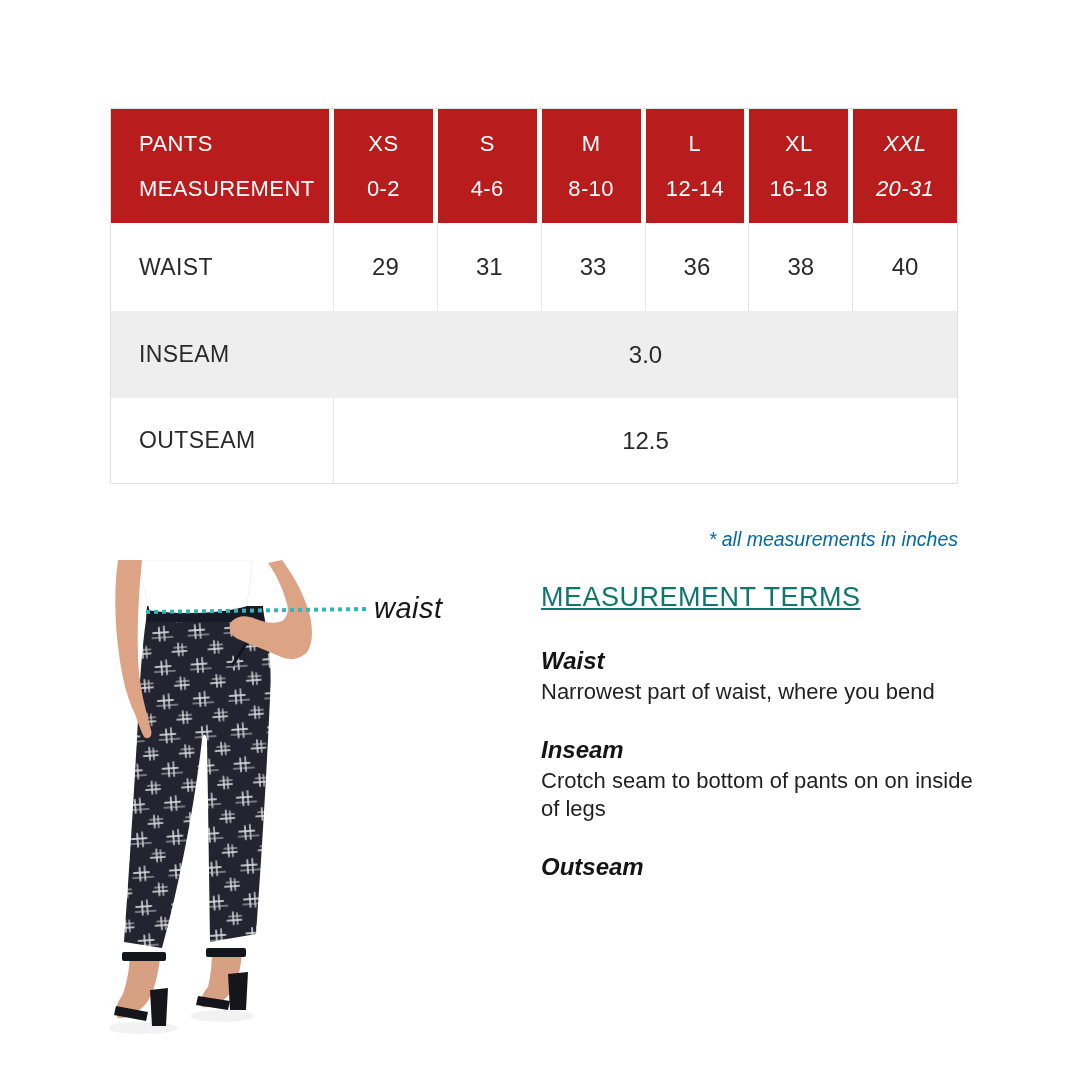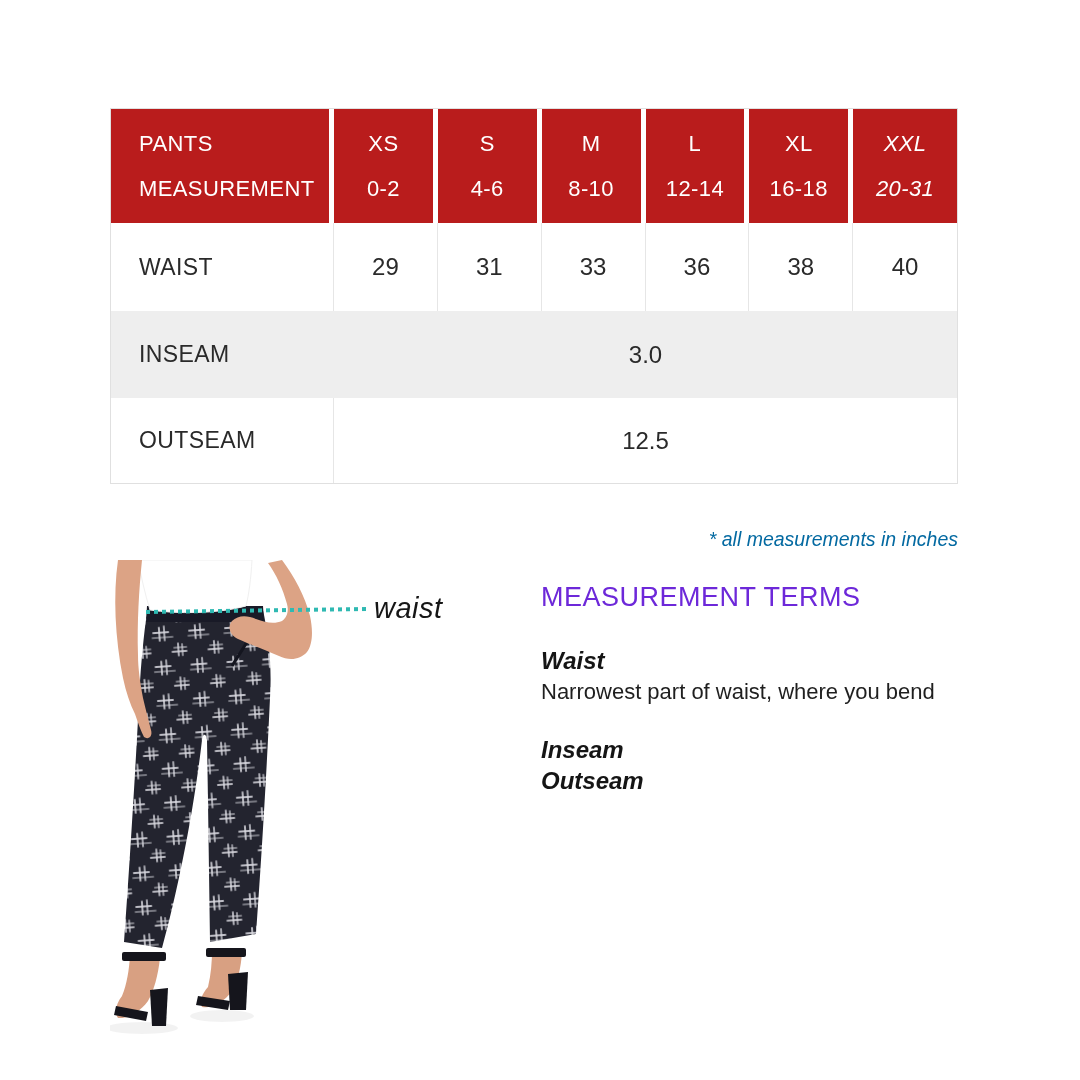--- a/index.html
+++ b/index.html
@@ -53,21 +53,21 @@
   }
   .waist-label {
     position: absolute; left: 374px; top: 592px;
     font-size: 29px; font-style: italic; color: #161616; letter-spacing: 0.5px;
   }
 
   
   .terms { position: absolute; left: 541px; top: 582px; width: 436px; }
   .terms h2 {
     margin: 0 0 34px 0; font-size: 27px; line-height: 31px;
-    font-weight: 400; letter-spacing: 0.5px; color: #6d28d9;
+    font-weight: 400; letter-spacing: 0.5px; color: #0f766e; text-decoration: underline;
   }
   .term-block h3 {
     margin: 0 0 3px 0; font-size: 24px; line-height: 28px;
     font-weight: 700; font-style: italic; color: #151515;
   }
   .term-block p {
     margin: 0 0 30px 0; width: 436px;
     font-size: 22px; line-height: 28px; color: #1f1f1f;
   }
 </style>
@@ -191,20 +191,21 @@
   <div class="terms">
     <h2>MEASUREMENT TERMS</h2>
 
     <div class="term-block">
       <h3>Waist</h3>
       <p>Narrowest part of waist, where you bend</p>
     </div>
 
     <div class="term-block">
       <h3>Inseam</h3>
+      <p>Crotch seam to bottom of pants on on inside of legs</p>
     </div>
 
     <div class="term-block">
       <h3>Outseam</h3>
     </div>
   </div>
 
 </div>
 
 </body></html>

